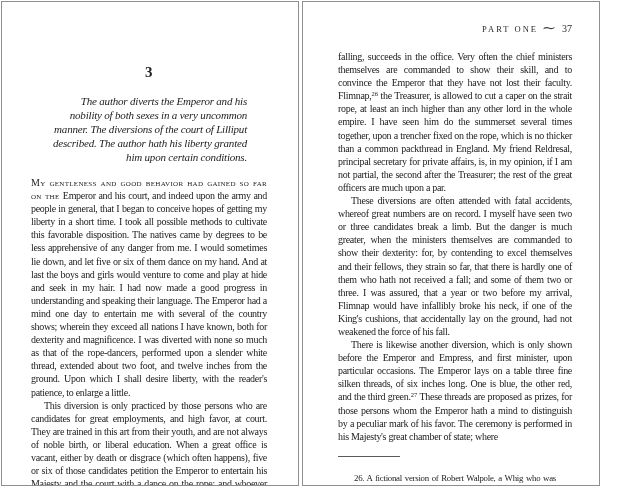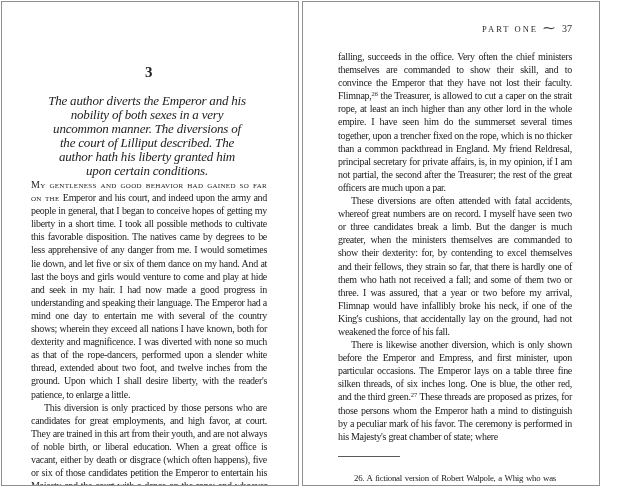--- a/index.html
+++ b/index.html
@@ -30,26 +30,26 @@
   
   .chapter-number {
     margin-top: 62px;
     text-align: center;
     font-size: 15px;
     line-height: 16px;
     font-weight: 600;
     letter-spacing: 0.5px;
   }
   .epigraph {
-    margin: 14px 20px 0 16px;
+    margin: 14px 20px 12px 16px;
     font-style: italic;
-    font-size: 13px;
+    font-size: 11px;
     line-height: 14px;
     letter-spacing: -0.2px;
-    text-align: center;
+    text-align: right;
   }
 
   
   .body-text {
     font-size: 10px;
     line-height: 13.1px;
     letter-spacing: -0.3px;
     text-align: justify;
   }
   .body-text p { margin: 0; }

